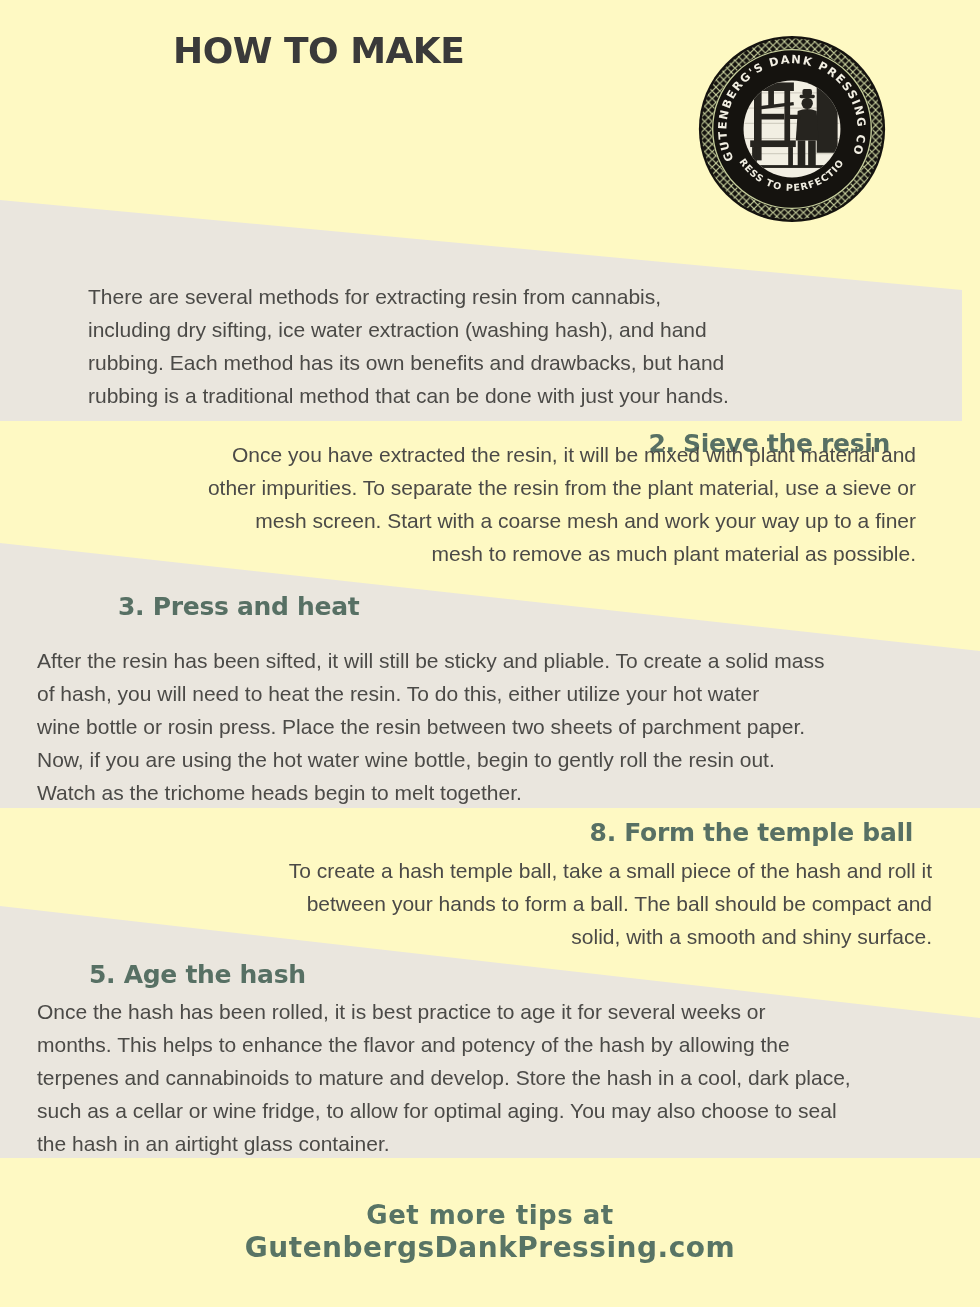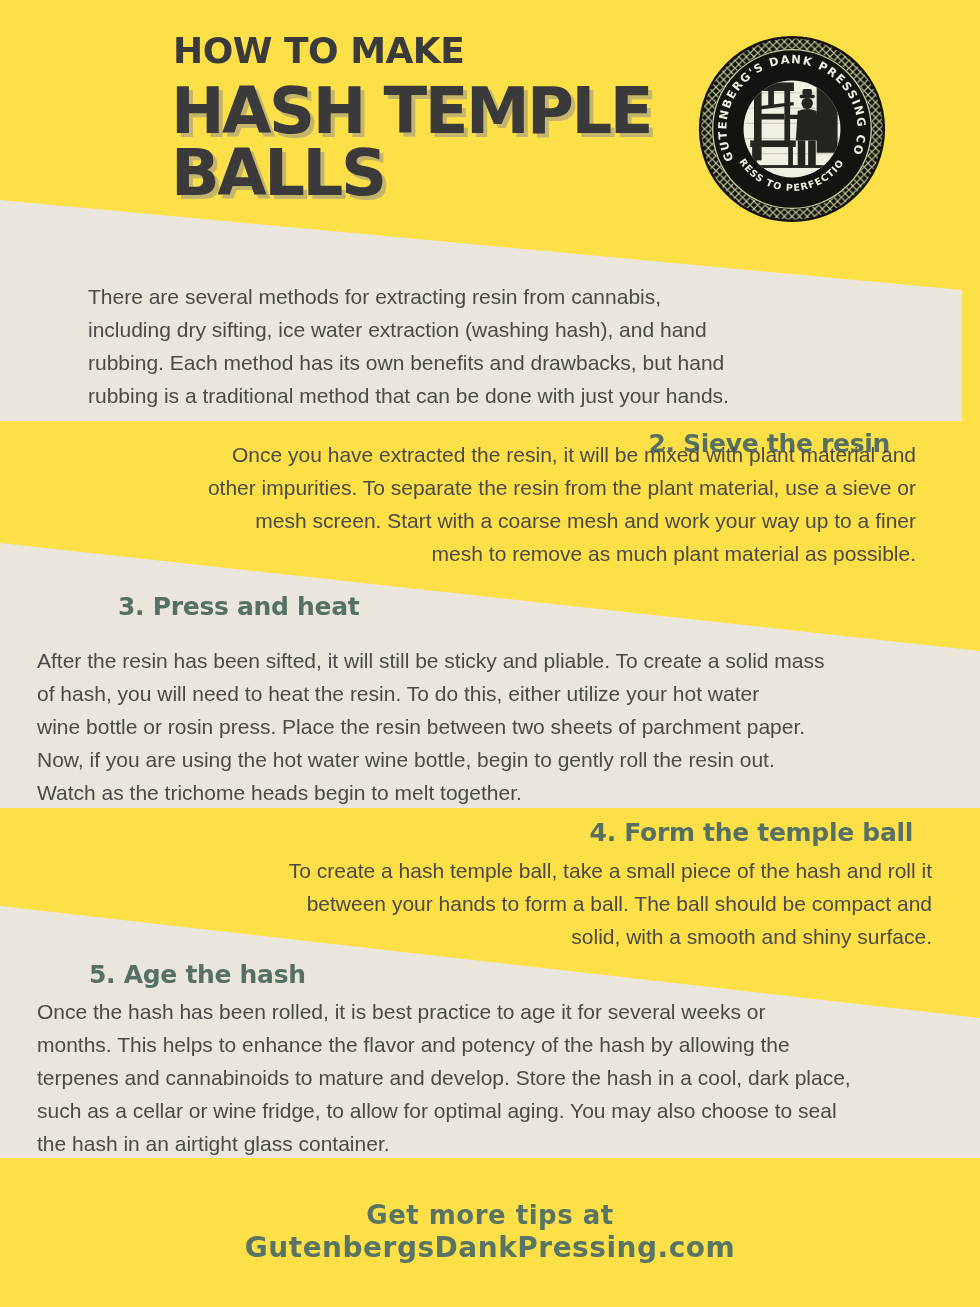--- a/index.html
+++ b/index.html
@@ -1,20 +1,20 @@
 <!DOCTYPE html>
 <html><head>
 <meta charset="utf-8">
 <style>
   html, body { margin: 0; padding: 0; }
   .page {
     position: relative;
     width: 980px;
     height: 1307px;
-    background: #fde047;
+    background: #fef9c3;
     overflow: hidden;
     font-family: "Liberation Sans", sans-serif;
   }
   
   .band {
     position: absolute;
     inset: 0;
     background: #eae6de;
   }
   .band-1 { clip-path: polygon(0px 200px, 962px 290px, 962px 421px, 0px 421px); }
@@ -87,22 +87,20 @@
 </head>
 <body>
 
 <div class="page">
 
   <div class="band band-1"></div>
   <div class="band band-3"></div>
   <div class="band band-5"></div>
 
   <div class="abs kicker">HOW TO MAKE</div>
-  <div class="abs big-title">HASH TEMPLE
-BALLS</div>
 
   <div class="abs logo-wrap">
     <svg width="190" height="190" viewBox="0 0 200 200">
       <defs>
         <pattern id="lat" patternUnits="userSpaceOnUse" width="8" height="8">
           <rect width="8" height="8" fill="#15130f"></rect>
           <path d="M0 4 L4 0 L8 4 L4 8 Z" fill="none" stroke="#c7cf9d" stroke-width="1.1"></path>
         </pattern>
         <path id="arcTop" d="M 37 128 A 69 69 0 1 1 163 128"></path>
         <path id="arcBot" d="M 45 135 A 65.2 65.2 0 0 0 155 135"></path>
@@ -162,21 +160,21 @@
 mesh screen. Start with a coarse mesh and work your way up to a finer
 mesh to remove as much plant material as possible.</div>
 
   <div class="abs step-heading h-3">3. Press and heat</div>
   <div class="abs step-body b-3">After the resin has been sifted, it will still be sticky and pliable. To create a solid mass
 of hash, you will need to heat the resin. To do this, either utilize your hot water
 wine bottle or rosin press. Place the resin between two sheets of parchment paper.
 Now, if you are using the hot water wine bottle, begin to gently roll the resin out.
 Watch as the trichome heads begin to melt together.</div>
 
-  <div class="abs step-heading h-4">4. Form the temple ball</div>
+  <div class="abs step-heading h-4">8. Form the temple ball</div>
   <div class="abs step-body align-right b-4">To create a hash temple ball, take a small piece of the hash and roll it
 between your hands to form a ball. The ball should be compact and
 solid, with a smooth and shiny surface.</div>
 
   <div class="abs step-heading h-5">5. Age the hash</div>
   <div class="abs footer-block">
     <div class="footer-line1">Get more tips at</div>
     <div class="footer-line2">GutenbergsDankPressing.com</div>
   </div>
 

